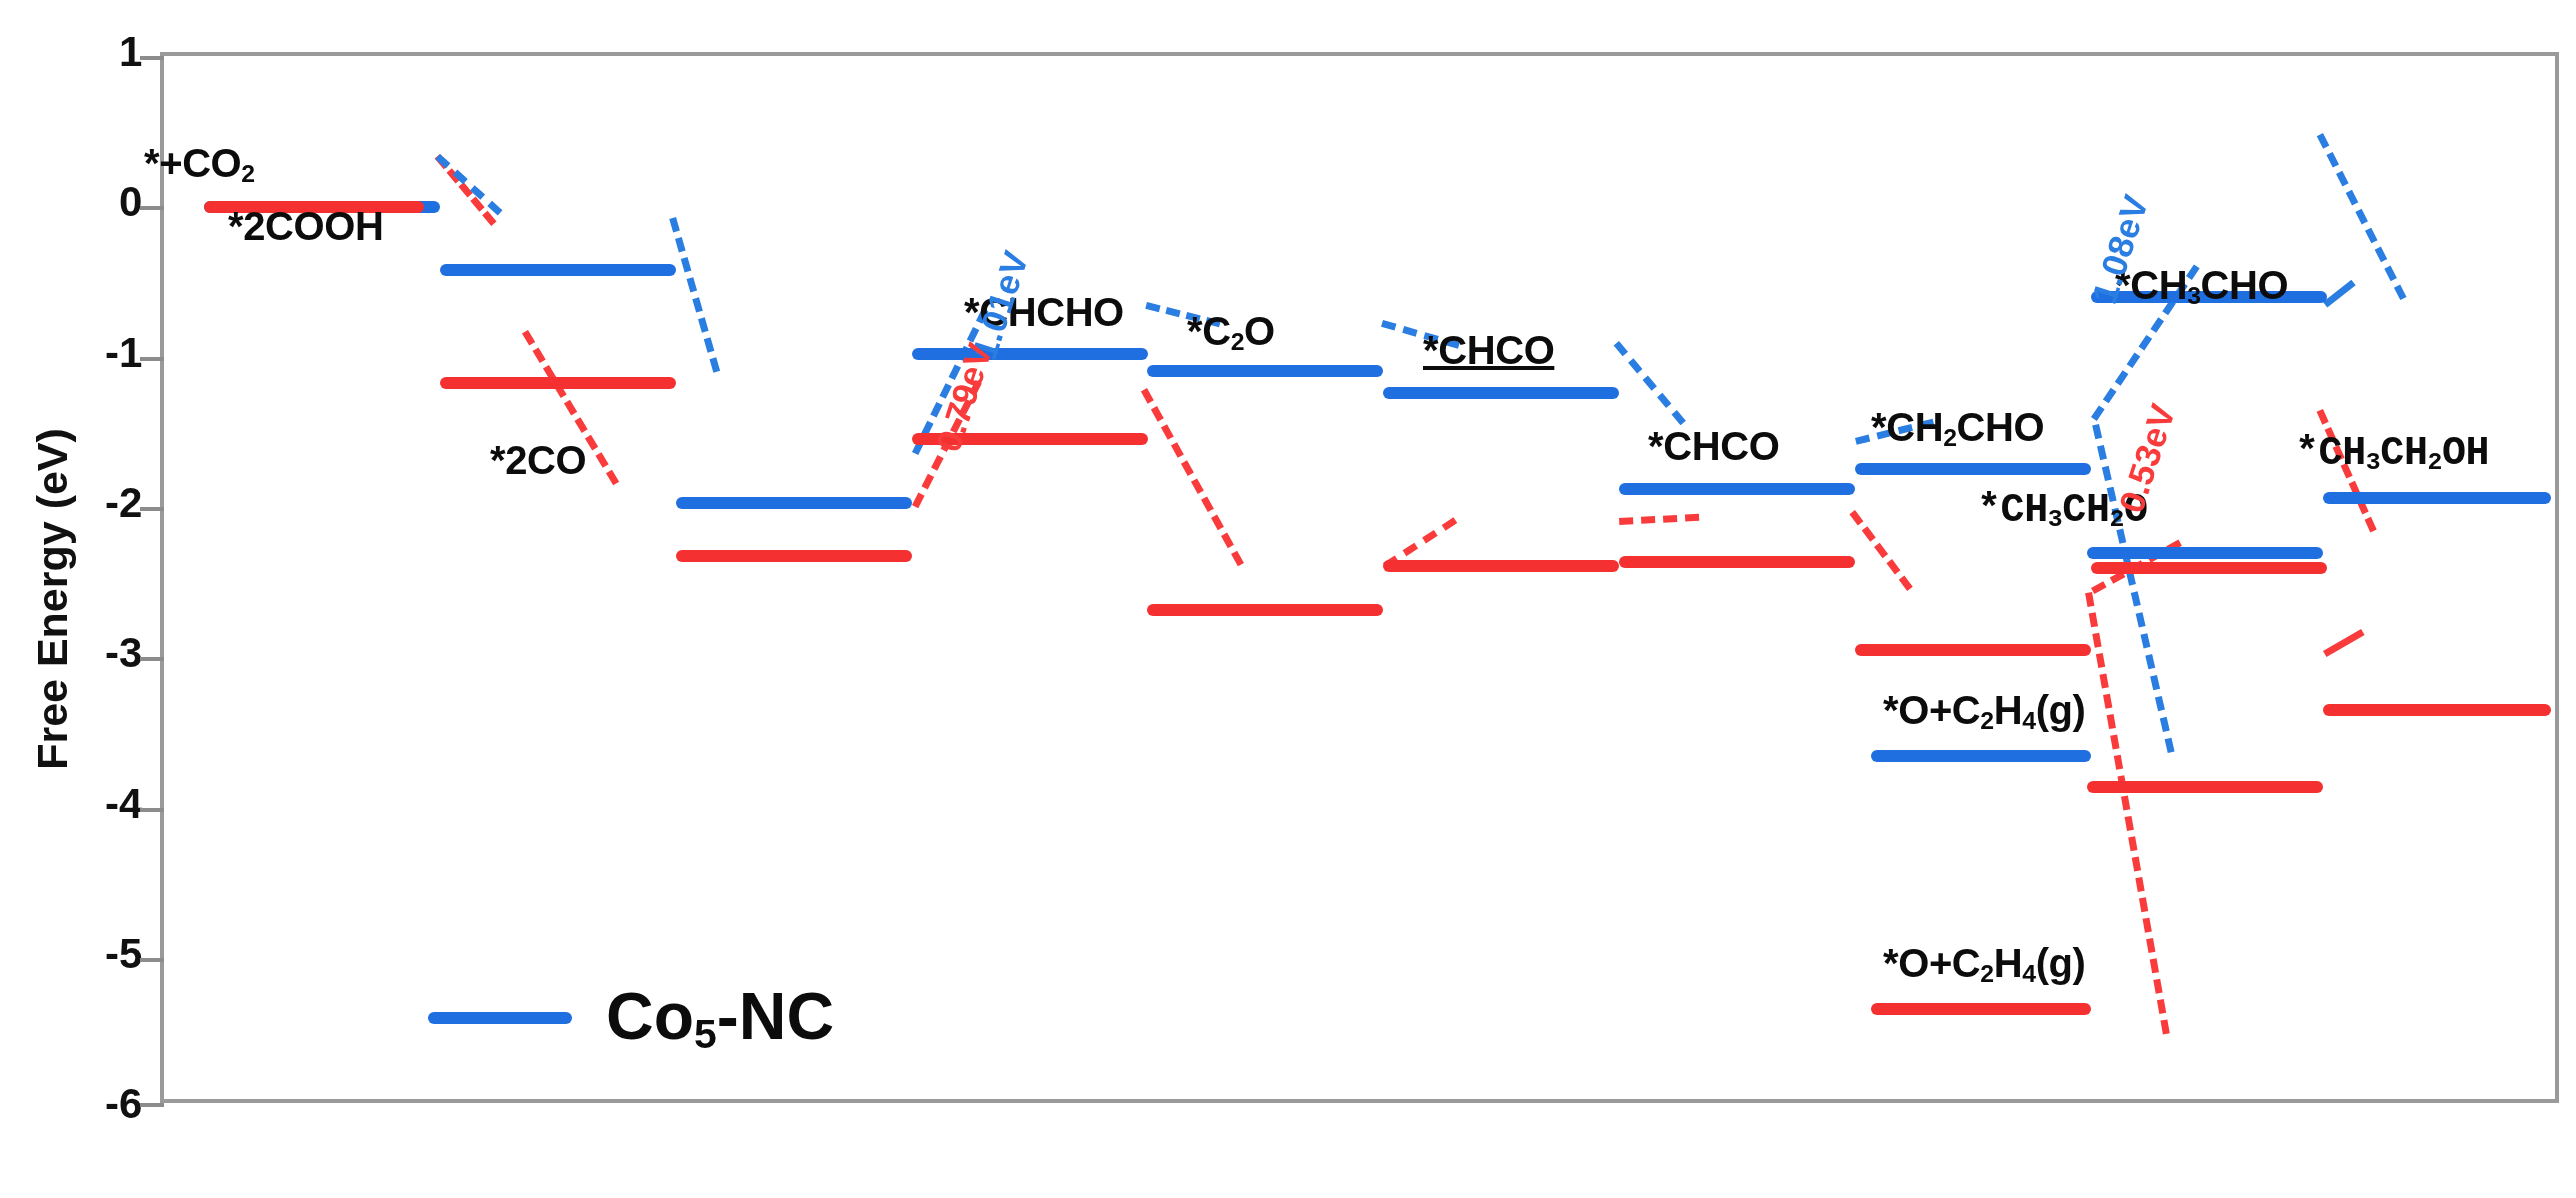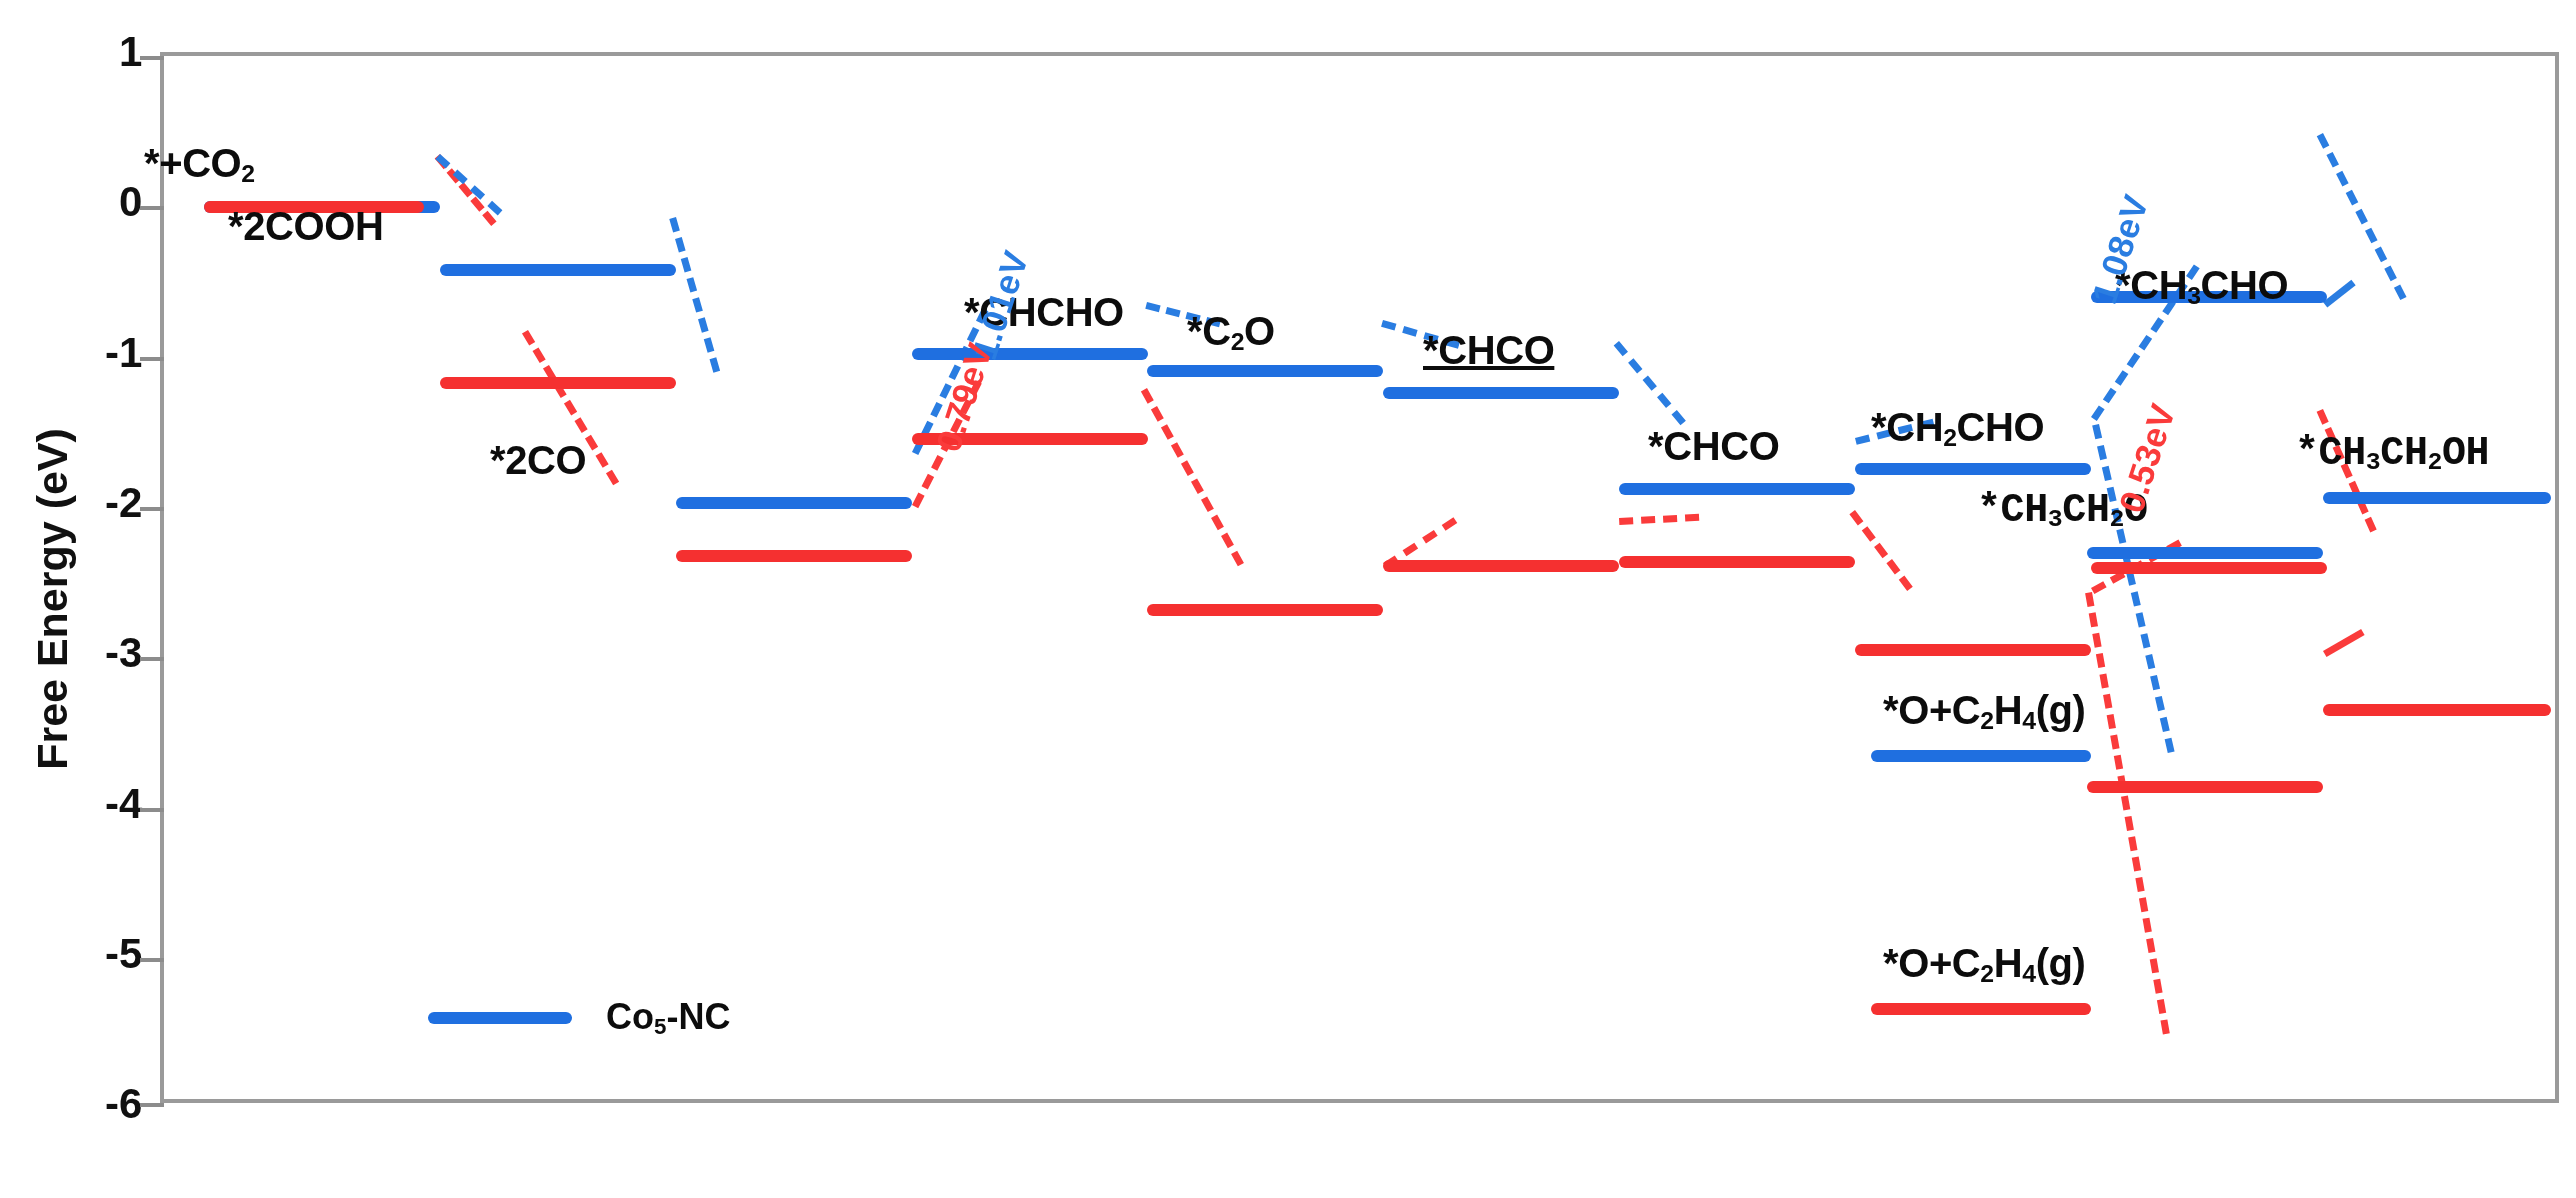--- a/index.html
+++ b/index.html
@@ -43,21 +43,21 @@
           transform-origin:0 0;}
   .elabel.blue{color:#2a7de1;}
   .elabel.red{color:#fa3b3b;}
 
   
   #legend{position:absolute;left:264px;top:923px;}
   .lg-row{display:flex;align-items:center;height:77px;}
   .lg-swatch{width:144px;height:12px;border-radius:6.4px;margin-right:34px;}
   .lg-blue{background:#1f6fe0;}
   .lg-red{background:#f53030;}
-  .lg-text{font-size:36px;font-weight:bold;color:#0c0c0c;white-space:nowrap;}
+  .lg-text{font-size:66px;font-weight:bold;color:#0c0c0c;white-space:nowrap;}
   .lg-text sub{font-size:0.62em;vertical-align:-0.22em;}
 </style>
 </head>
 <body>
 
 <div id="root">
 
   <div id="ytitle">Free Energy (eV)</div>
 
   <div class="ylabels-wrap">

